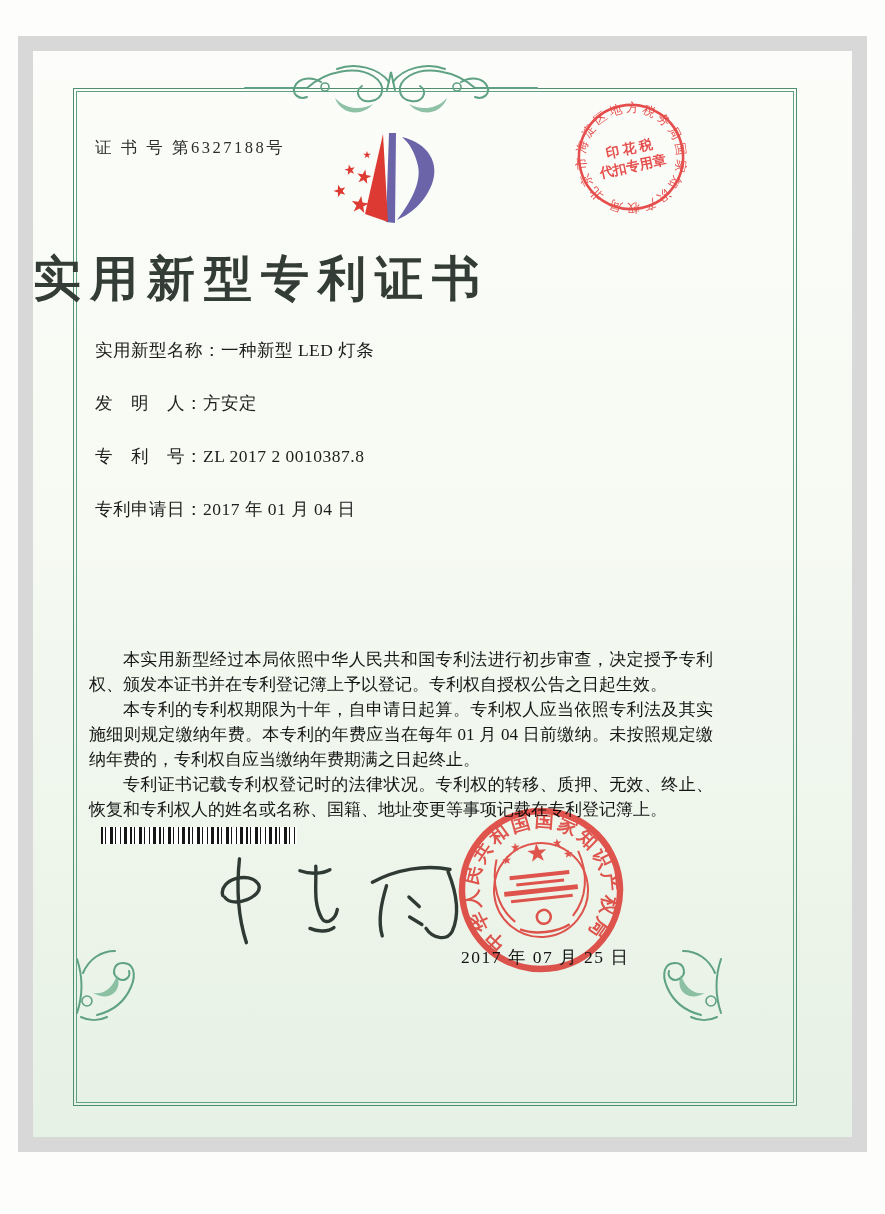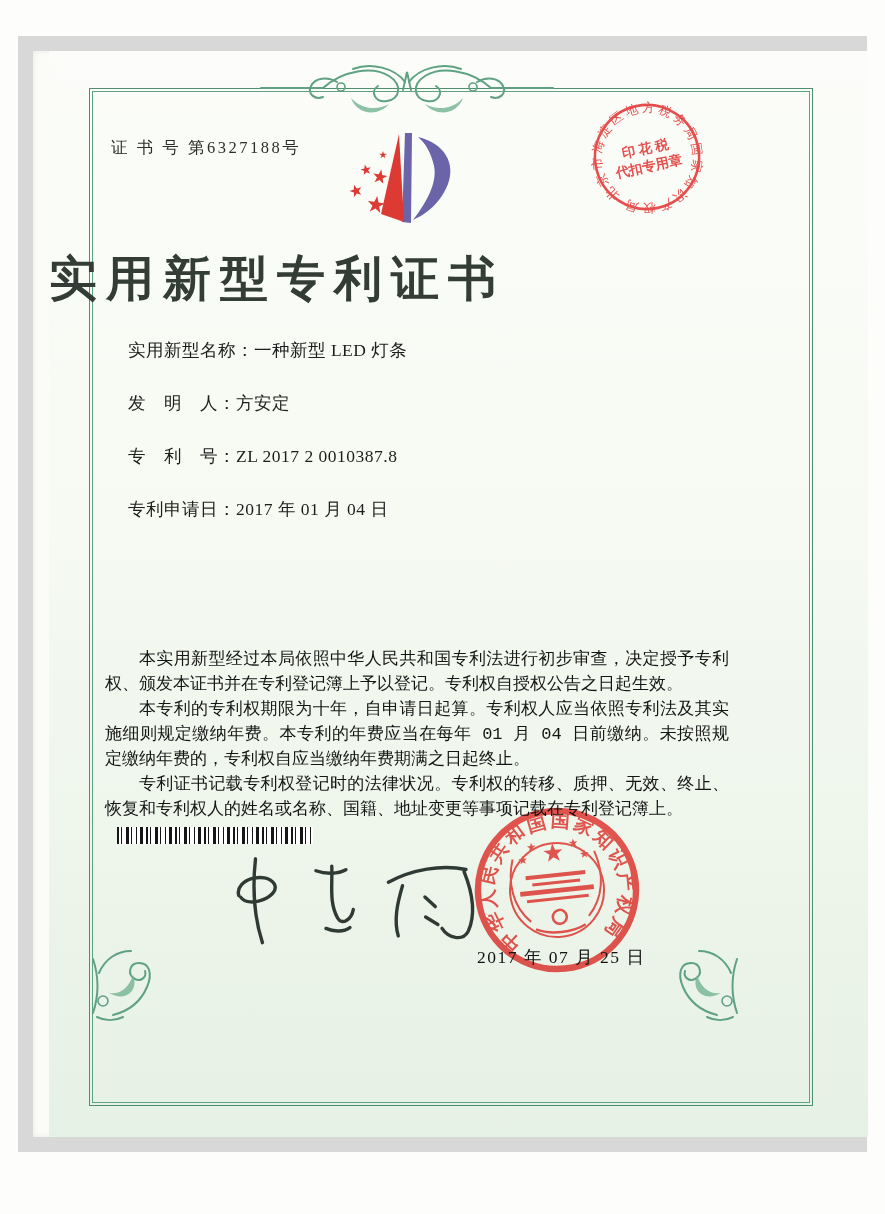--- a/index.html
+++ b/index.html
@@ -8,38 +8,38 @@
          font-family:"Liberation Serif","DejaVu Serif",serif;}
   
   .frame-outer{position:absolute;inset:0;border:12px solid;
     border-color:#ececec #cfcfcf #dddddd #c0c0c0;}
   .frame-inner{position:absolute;inset:0;border:32px solid;
     border-color:#f7f7f6 #e7e7e6 #f1f1f0 #dbdbda;}
   .lip{position:absolute;inset:0;background:#fdfdfc;padding:36px 18px 62px 18px;}
   .mat{width:100%;height:100%;border:15px solid #d8d8d8;background:#fbfcf8;
        box-shadow:inset 0 0 6px rgba(0,0,0,.08);}
   .paper{position:relative;width:100%;height:100%;overflow:hidden;
-         background:linear-gradient(180deg,#fcfdfa 0%,#f6faf2 45%,#ecf4e9 80%,#e6f1e6 100%);margin-left:16px;}
+         background:linear-gradient(180deg,#fcfdfa 0%,#f6faf2 45%,#ecf4e9 80%,#e6f1e6 100%);}
   
   .gborder{position:absolute;left:40px;top:37px;right:55px;bottom:31px;
            border:1.6px solid #4f8f70;z-index:1;}
   .gborder::after{content:"";position:absolute;inset:2px;border:1px solid #5fa183;}
   .orn{position:absolute;z-index:2;}
   
   .cert-no{position:absolute;left:62px;top:86px;font-size:16.5px;letter-spacing:2.5px;
            color:#2b2e2b;z-index:3;}
   .logo{position:absolute;left:282px;top:74px;z-index:3;}
   .tax-stamp{position:absolute;left:540px;top:48px;z-index:4;transform:rotate(-12deg);opacity:.92;}
   .title{position:absolute;left:0;right:20px;top:196px;text-align:left;font-size:48px;
          font-weight:600;letter-spacing:9px;color:#333c36;z-index:3;}
-  .fields{position:absolute;left:79px;top:288px;right:40px;z-index:3;}
+  .fields{position:absolute;left:62px;top:288px;right:40px;z-index:3;}
   .field-row{margin-bottom:31px;font-size:17.5px;line-height:22px;color:#1d1d1d;
              letter-spacing:.5px;white-space:nowrap;}
   .body-text{position:absolute;left:56px;width:624px;top:596px;z-index:3;
-             font-size:17px;line-height:25px;color:#151515;text-align:justify;font-family:Liberation Mono, monospace;}
+             font-size:17px;line-height:25px;color:#151515;text-align:justify;}
   .body-text p{margin:0;text-indent:2em;}
   .barcode{position:absolute;left:68px;top:776px;width:196px;height:17px;z-index:3;
     background:repeating-linear-gradient(90deg,
       #161616 0 2px,#fff 2px 4px,#161616 4px 5px,#fff 5px 9px,
       #161616 9px 12px,#fff 12px 14px,#161616 14px 15px,#fff 15px 19px,
       #161616 19px 20px,#fff 20px 23px,#161616 23px 26px,#fff 26px 29px);}
   .director{position:absolute;left:66px;top:820px;z-index:3;
             font-family:"Liberation Sans","DejaVu Sans",sans-serif;
             font-size:19px;letter-spacing:3px;color:#222;line-height:34px;}
   .signature{position:absolute;left:172px;top:792px;z-index:4;transform:rotate(-2deg);}

